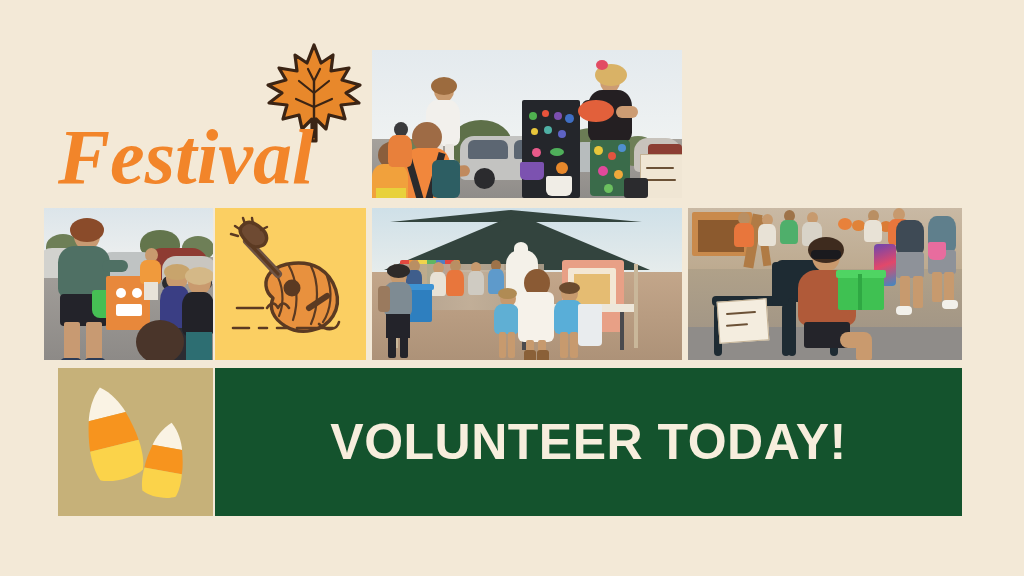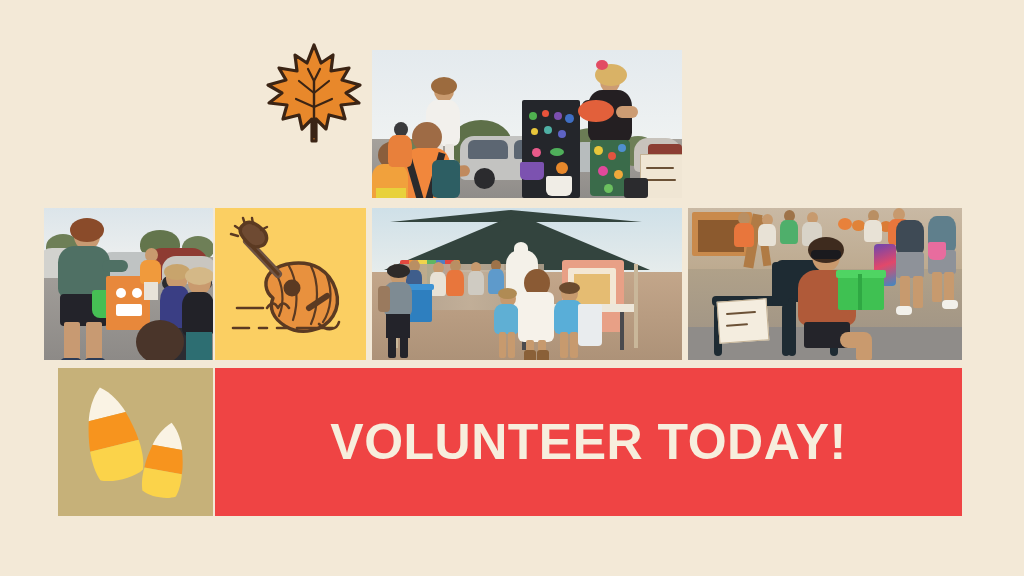--- a/index.html
+++ b/index.html
@@ -128,21 +128,21 @@
     width: 128px;
     height: 124px;
   }
 
   
   #volunteer-banner {
     left: 215px;
     top: 368px;
     width: 747px;
     height: 148px;
-    background: #ef4444;
+    background: #14532d;
     display: flex;
     align-items: center;
     justify-content: center;
   }
   #volunteer-text {
     font-family: "Liberation Sans", sans-serif;
     font-weight: bold;
     font-size: 50px;
     letter-spacing: 0.5px;
     color: #F7EEDD;
@@ -191,20 +191,21 @@
 <div id="poster">
 
   <div id="title-block">
 
     <svg id="leaf-icon" viewBox="0 0 102 104">
       <path d="M51 4 L58 22 L70 14 L68 30 L86 27 L79 39 L97 44 L83 52 L96 62 L78 64 L82 78 L66 74 L63 88 L53 78 L53 100 L49 100 L49 78 L39 88 L36 74 L20 78 L24 64 L6 62 L19 52 L5 44 L23 39 L16 27 L34 30 L32 14 L44 22 Z" fill="#E8882B" stroke="#3B2414" stroke-width="3.2" stroke-linejoin="round"></path>
       <path d="M51 97 L51 40" stroke="#3B2414" stroke-width="2.4" fill="none"></path>
       <path d="M51 52 L36 40 M51 52 L66 40 M51 66 L33 58 M51 66 L69 58 M51 40 L45 28 M51 40 L57 28" stroke="#3B2414" stroke-width="2.2" fill="none" stroke-linecap="round"></path>
     </svg>
 
+    <div id="title-festival">Festival</div>
   </div>
 
   <div class="photo" id="photo-topmid">
     <div class="scene">
       <div class="sky" style="height:62%; background:linear-gradient(#E4EAEE,#EFF2F2);"></div>
       <div class="asphalt" style="height:40%; background:linear-gradient(#A6A29C,#8F8C89);"></div>
 
       <div class="tree" style="left:8px;  top:88px; width:46px; height:34px;"></div>
       <div class="tree" style="left:78px; top:70px; width:62px; height:48px; background:#5E7049;"></div>
       <div class="tree" style="left:192px;top:78px; width:54px; height:40px; background:#6B7C55;"></div>

